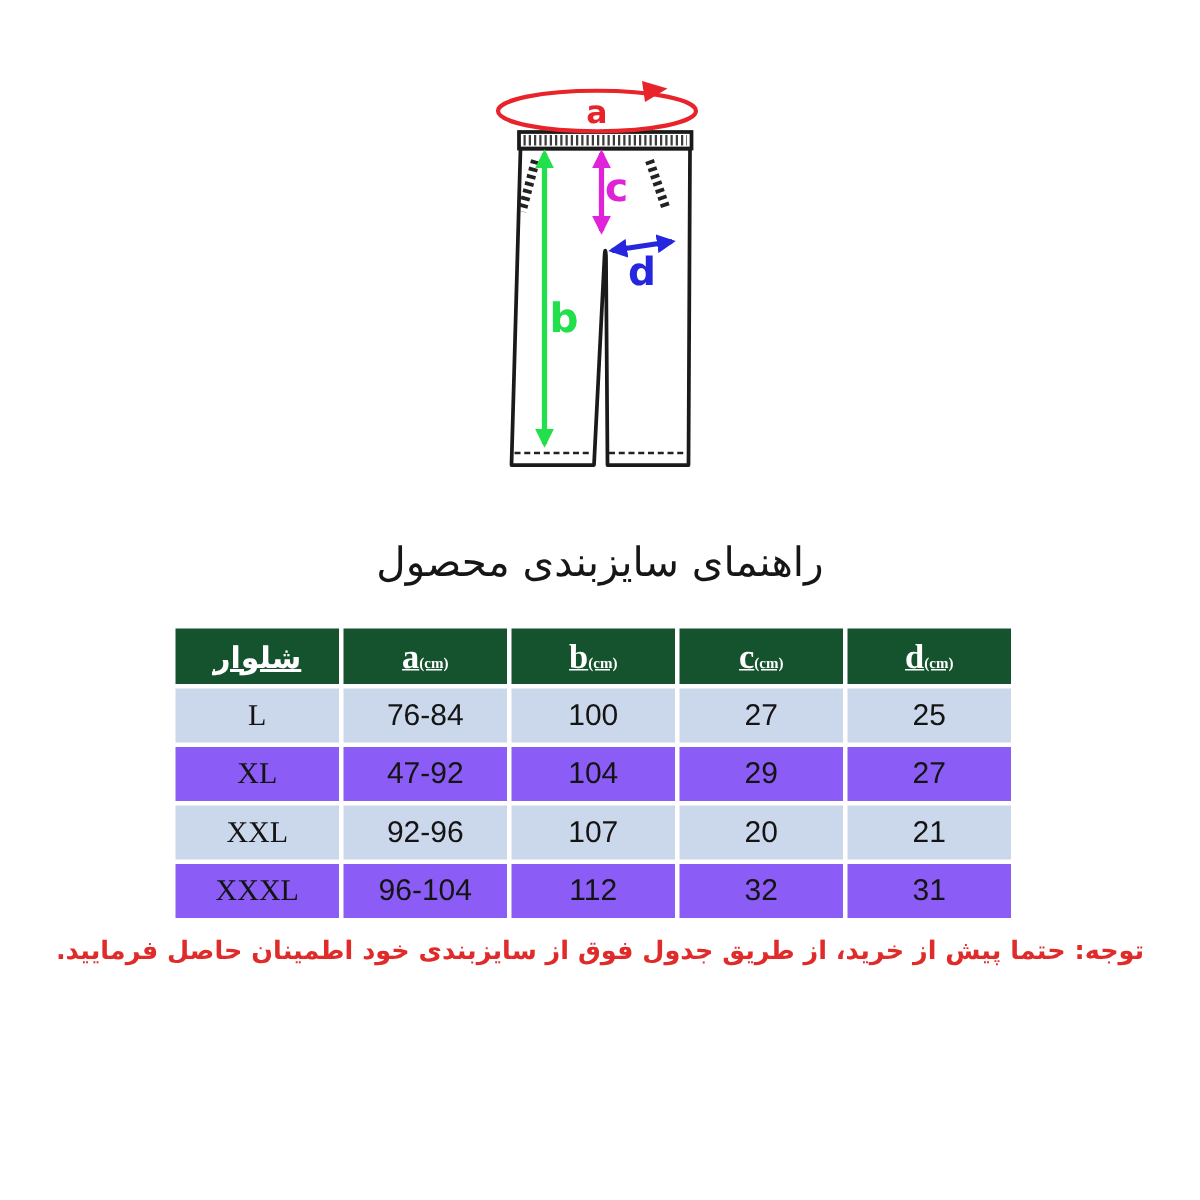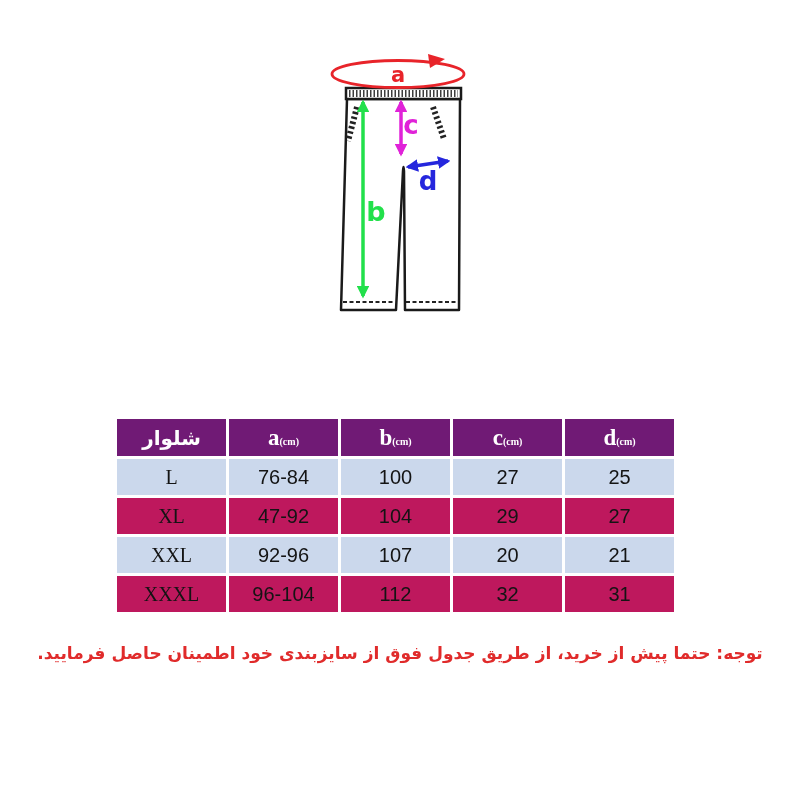--- a/index.html
+++ b/index.html
@@ -21,33 +21,33 @@
 
   
   table.size-table{
     position:absolute;left:114px;top:416px;width:563px;
     border-collapse:separate;border-spacing:3px;table-layout:fixed;
   }
   table.size-table th,table.size-table td{
     text-align:center;vertical-align:middle;padding:0;margin:0;
   }
   table.size-table th{
-    background:#701a75;color:#ffffff;height:37px;
+    background:#14532d;color:#ffffff;height:37px;text-decoration:underline;
   }
   th .hdr-letter{font-family:"Liberation Serif","DejaVu Serif",serif;font-weight:bold;font-size:23px;}
   th .hdr-unit{font-family:"Liberation Serif","DejaVu Serif",serif;font-weight:bold;font-size:10px;}
   th.size-col{font-size:20px;font-weight:bold;direction:rtl;font-family:"DejaVu Sans",sans-serif;}
   table.size-table td{height:36px;font-size:20px;color:#141414;}
   td.size-cell{font-family:"Liberation Serif","DejaVu Serif",serif;font-size:22px;}
   tr.band-dark td{background:#cbd8ec;}
-  tr.band-light td{background:#be185d;margin-left:36px;}
+  tr.band-light td{background:#8b5cf6;margin-left:36px;}
 
   
   .note{
-    position:absolute;top:638px;left:0;width:800px;height:30px;line-height:30px;
+    position:absolute;top:619px;left:0;width:800px;height:30px;line-height:30px;
     text-align:center;direction:rtl;font-size:17px;font-weight:bold;color:#e02b2b;
     font-family:"DejaVu Sans","Liberation Sans",sans-serif;
   }
   .lbl{font-family:"DejaVu Sans",sans-serif;font-weight:bold;}
 </style>
 </head>
 <body>
 
 <div class="page">
 
@@ -82,20 +82,21 @@
     <line x1="45" y1="49" x2="45" y2="243" stroke-width="3.5" marker-start="url(#ah-g)" marker-end="url(#ah-g)" stroke="#22e04b"></line>
     <text class="lbl" x="58" y="168" text-anchor="middle" font-size="27" fill="#22e04b">b</text>
 
     <line x1="83" y1="49" x2="83" y2="101" stroke-width="3.5" marker-start="url(#ah-m)" marker-end="url(#ah-m)" stroke="#e022d8"></line>
     <text class="lbl" x="93" y="81" text-anchor="middle" font-size="26" fill="#e022d8">c</text>
 
     <line x1="90" y1="114" x2="130" y2="108" stroke-width="3.5" marker-start="url(#ah-b)" marker-end="url(#ah-b)" stroke="#2526dd"></line>
     <text class="lbl" x="110" y="137" text-anchor="middle" font-size="26" fill="#2526dd">d</text>
   </svg>
 
+  <div class="guide-title">راهنمای سایزبندی محصول</div>
 
   <table class="size-table">
     <thead>
       <tr>
         <th class="size-col">شلوار</th>
         <th>
           <span class="hdr-letter">a</span><span class="hdr-unit">(cm)</span>
         </th>
         <th>
           <span class="hdr-letter">b</span><span class="hdr-unit">(cm)</span>

